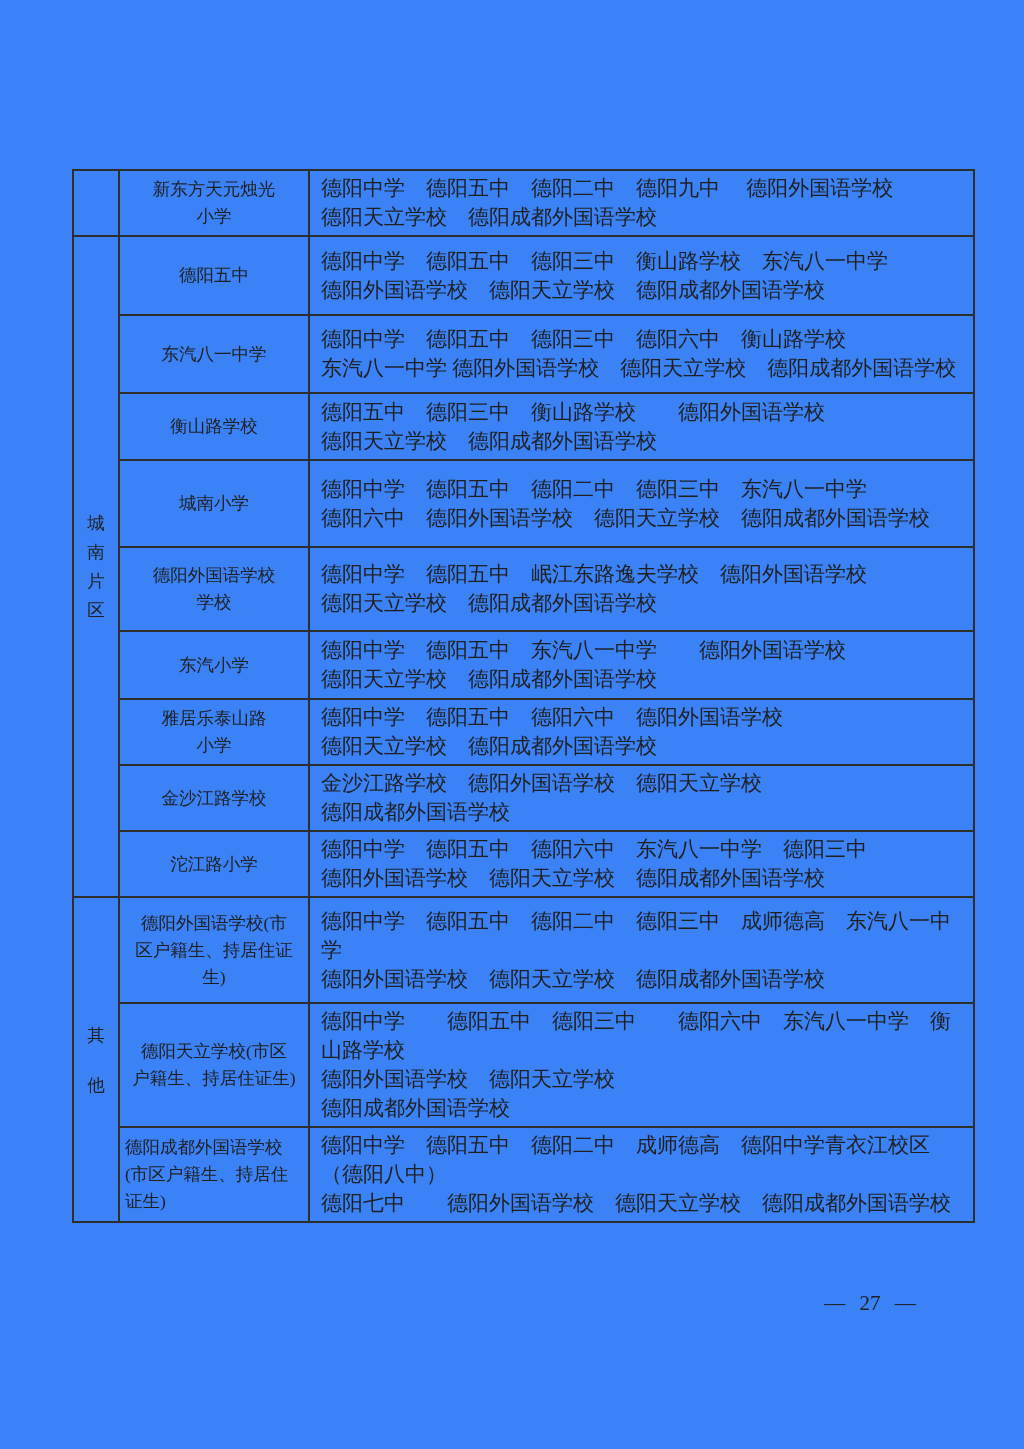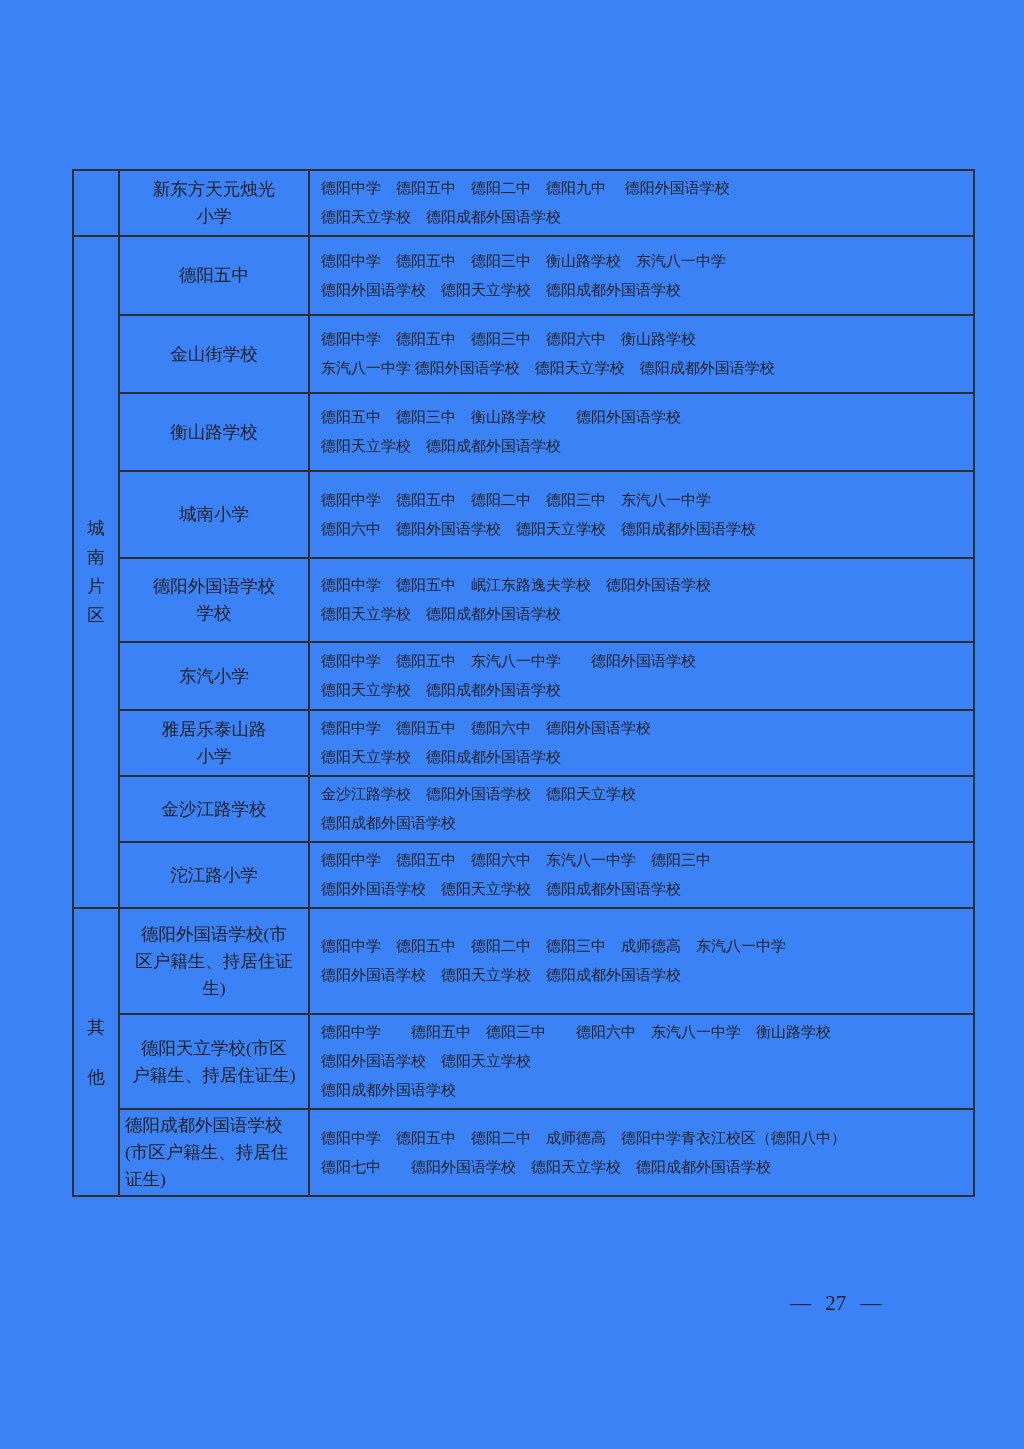--- a/index.html
+++ b/index.html
@@ -50,31 +50,31 @@
     white-space: pre-line;
     padding: 2px 4px;
   }
   td.name.left {
     text-align: left;
     padding-left: 5px;
   }
   td.schools {
     text-align: left;
     vertical-align: middle;
-    font-size: 15px;
+    font-size: 21px;
     line-height: 29px;
     white-space: pre-line;
     padding: 3px 6px 3px 11px;
   }
   .footer {
     position: absolute;
     left: 790px;
     top: 1291px;
     width: 160px;
-    text-align: left;
+    text-align: center;
     font-size: 21px;
     word-spacing: 9px;
     color: #1f1f1f;
   }
 </style>
 </head>
 <body>
 
 <div class="page">
 
@@ -95,25 +95,25 @@
       <tr style="height:79px">
         <td class="grp grp-cn" rowspan="9">城
 南
 片
 区</td>
         <td class="name">德阳五中</td>
         <td class="schools">德阳中学　德阳五中　德阳三中　衡山路学校　东汽八一中学
 德阳外国语学校　德阳天立学校　德阳成都外国语学校</td>
       </tr>
       <tr style="height:78px">
-        <td class="name">金山街学校</td>
+        <td class="name">东汽八一中学</td>
         <td class="schools">德阳中学　德阳五中　德阳三中　德阳六中　衡山路学校
 东汽八一中学 德阳外国语学校　德阳天立学校　德阳成都外国语学校</td>
       </tr>
-      <tr style="height:78px">
+      <tr style="height:67px">
         <td class="name">衡山路学校</td>
         <td class="schools">德阳五中　德阳三中　衡山路学校　　德阳外国语学校
 德阳天立学校　德阳成都外国语学校</td>
       </tr>
       <tr style="height:87px">
         <td class="name">城南小学</td>
         <td class="schools">德阳中学　德阳五中　德阳二中　德阳三中　东汽八一中学
 德阳六中　德阳外国语学校　德阳天立学校　德阳成都外国语学校</td>
       </tr>
       <tr style="height:84px">

